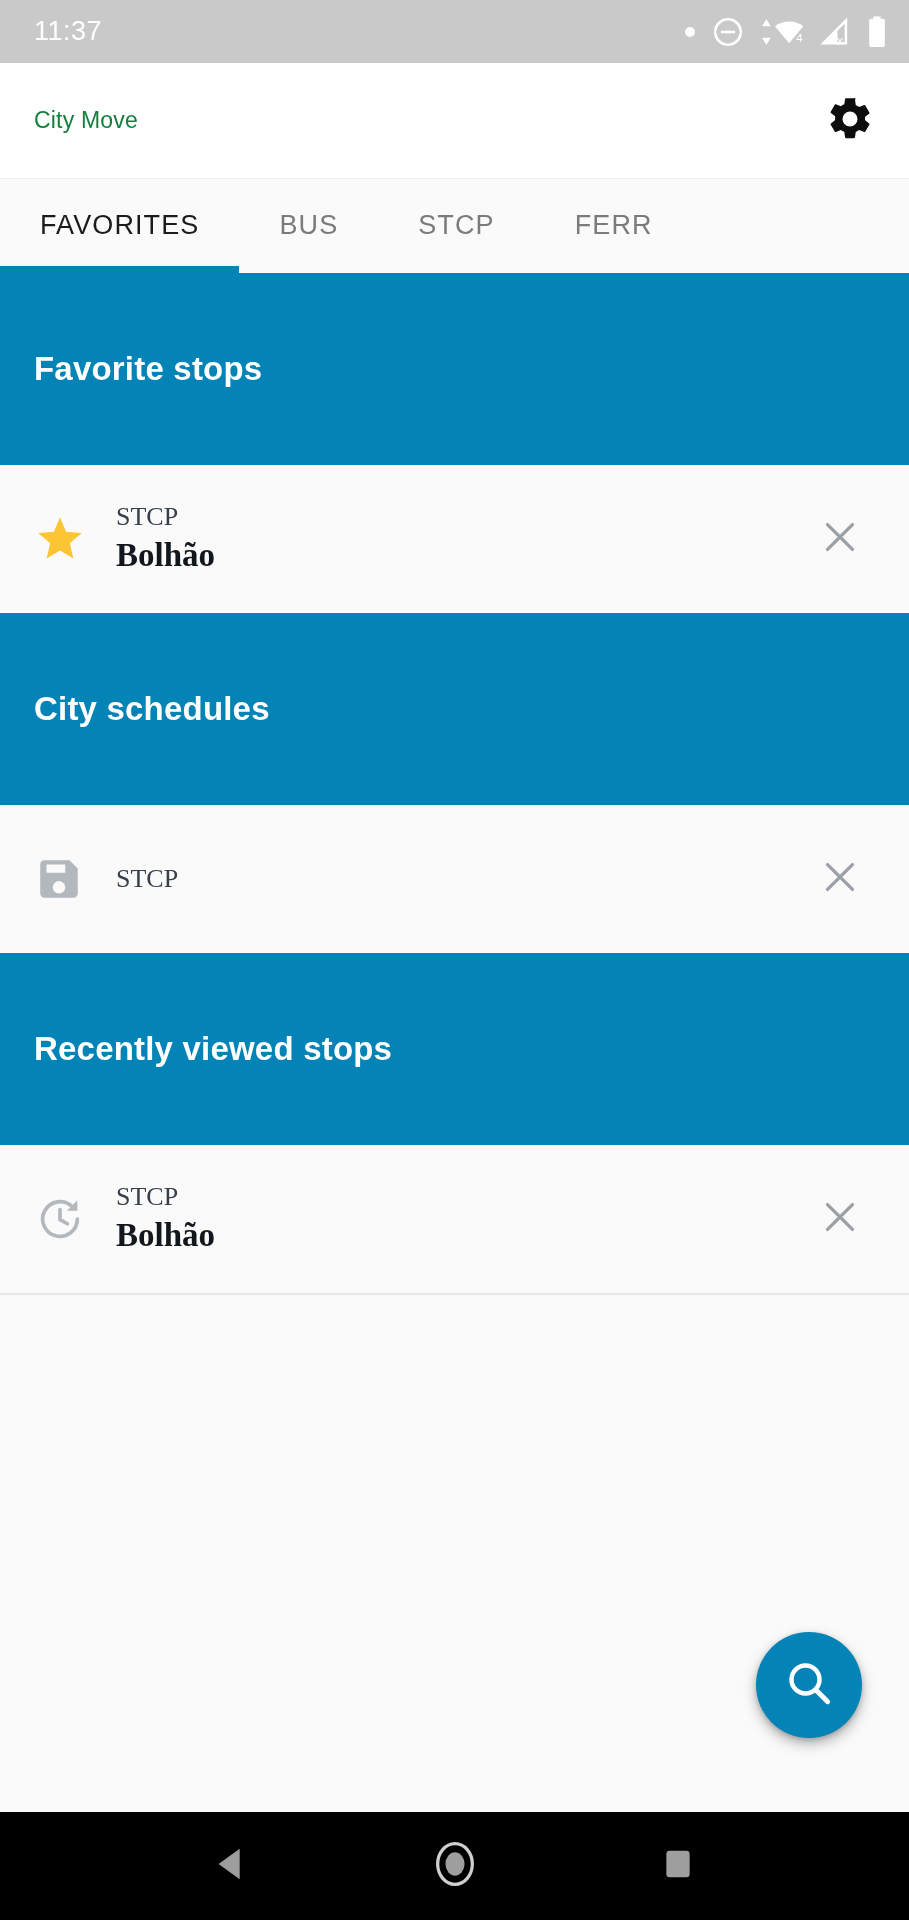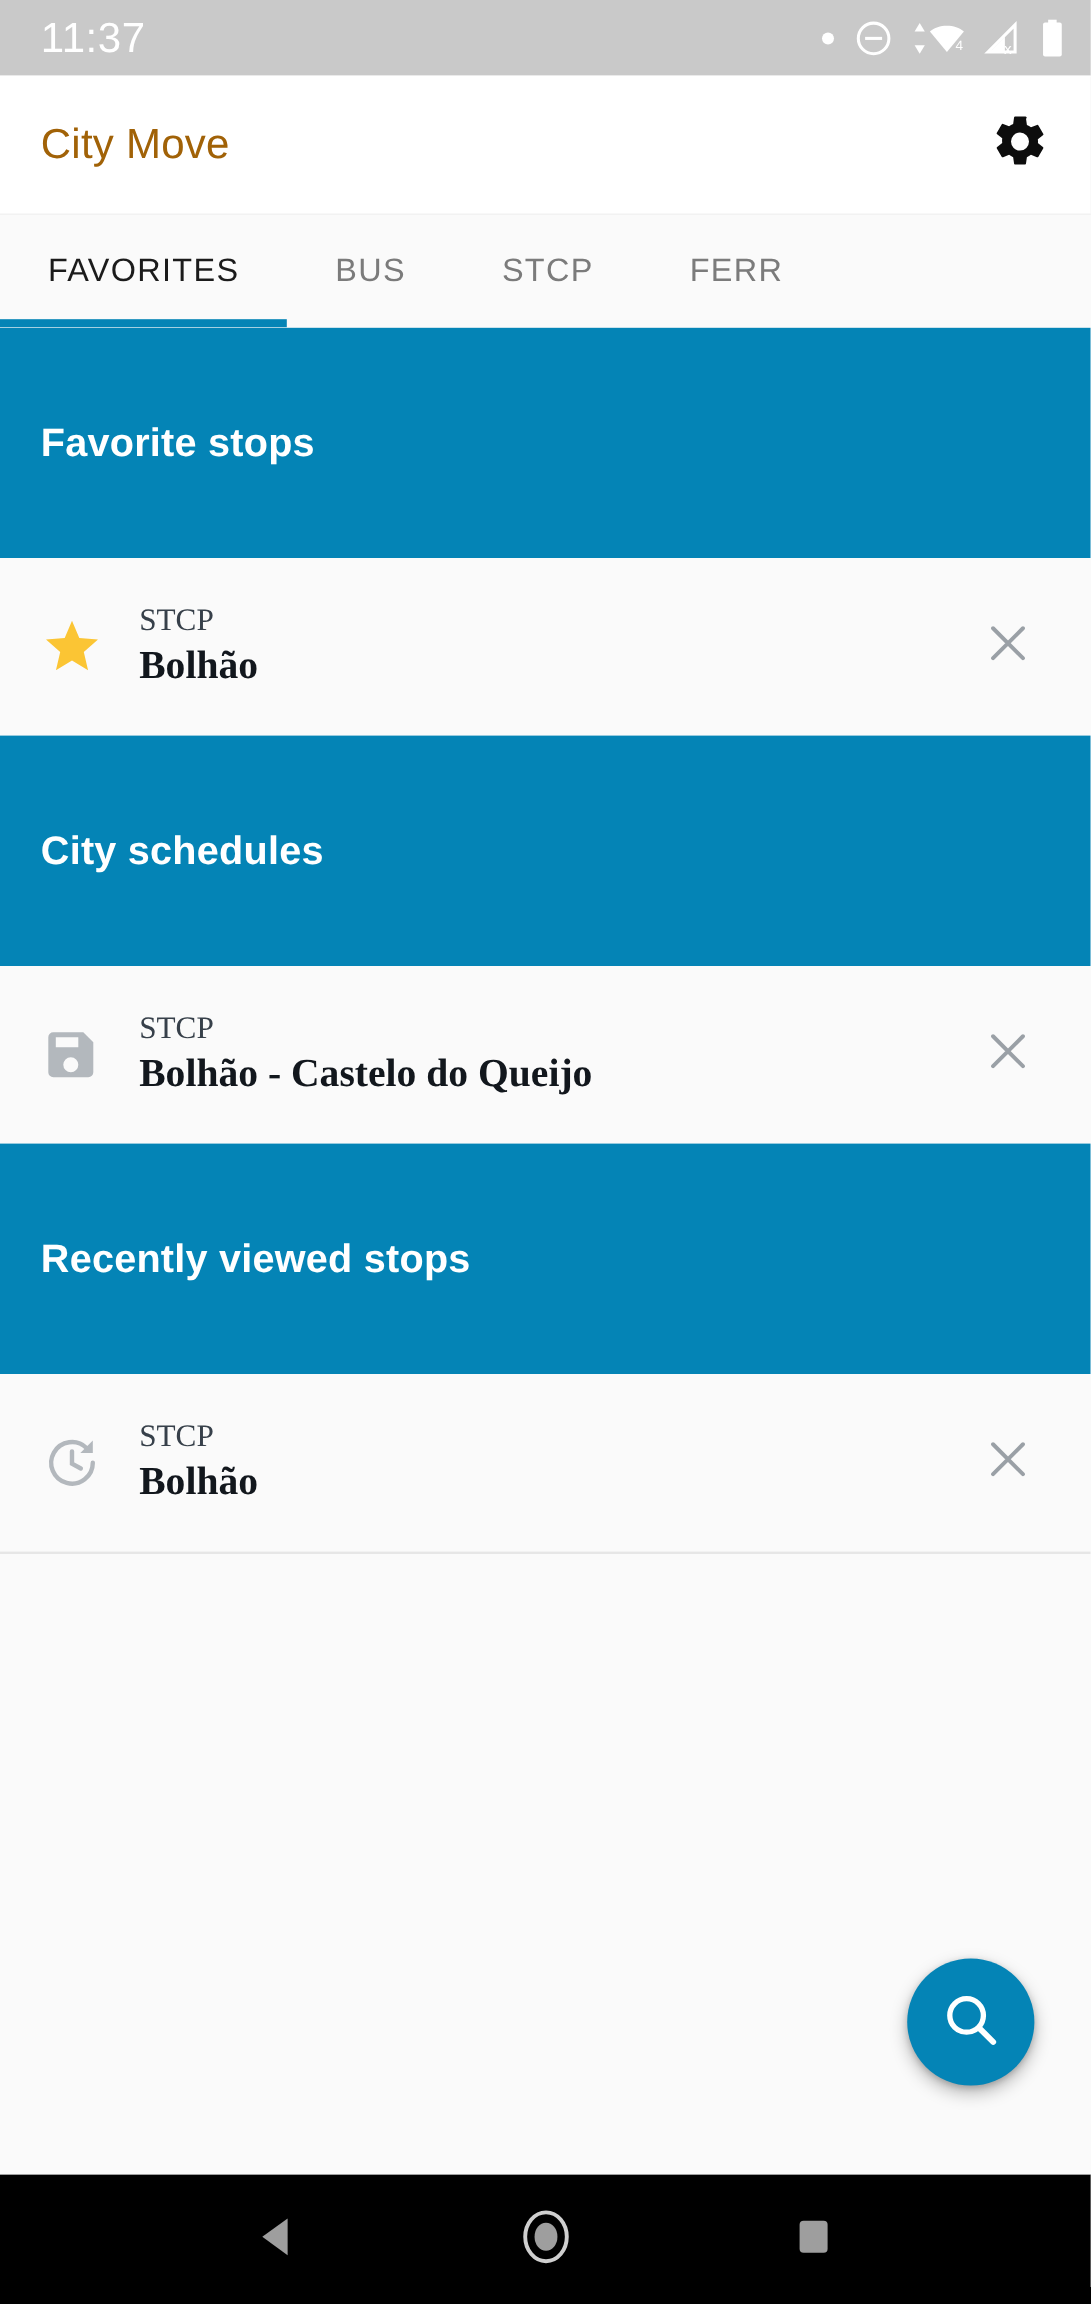--- a/index.html
+++ b/index.html
@@ -11,32 +11,32 @@
     overflow:hidden;
   }
   .phone { position:relative; width:909px; height:1920px; background:#fafafa; display:flex; flex-direction:column; }
 
   
   .statusbar {
     height:63px; background:#c9c9c9; color:#ffffff;
     display:flex; align-items:center; justify-content:space-between;
     padding:0 22px 0 34px; flex:0 0 63px;
   }
-  .status-clock { font-size:35px; letter-spacing:0.5px; color:#ffffff; font-weight:400; }
+  .status-clock { font-size:27px; letter-spacing:0.5px; color:#ffffff; font-weight:400; }
   .status-icons { display:flex; align-items:center; gap:14px; }
   .status-icons svg { display:block; }
 
   
   .appbar {
     height:115px; background:#ffffff; flex:0 0 115px;
     display:flex; align-items:center; justify-content:space-between;
     padding:0 28px 0 34px;
     box-shadow:0 1px 0 rgba(0,0,0,0.06);
   }
-  .app-title { font-size:35px; color:#a16207; font-weight:400; letter-spacing:0.2px; }
+  .app-title { font-size:23px; color:#15803d; font-weight:400; letter-spacing:0.2px; }
   .gear-btn { width:62px; height:62px; display:flex; align-items:center; justify-content:center; }
 
   
   .tabbar {
     height:95px; background:#fafafa; flex:0 0 95px;
     display:flex; align-items:stretch; position:relative; overflow:hidden;
     box-shadow:inset 0 1px 0 rgba(0,0,0,0.045);
   }
   .tab {
     display:flex; align-items:center; justify-content:flex-end;
@@ -189,21 +189,20 @@
       <span>City schedules</span>
     </div>
     <div class="row">
       <div class="row-icon">
         <svg width="50" height="50" viewBox="0 0 24 24">
           <path fill="#b3b8bd" d="M17 3H5a2 2 0 0 0-2 2v14a2 2 0 0 0 2 2h14a2 2 0 0 0 2-2V7l-4-4Zm-5 16a3 3 0 1 1 0-6 3 3 0 0 1 0 6Zm3-10H6V5h9v4Z"></path>
         </svg>
       </div>
       <div class="row-text">
         <div class="row-operator">STCP</div>
-        <div class="row-name">Bolhão - Castelo do Queijo</div>
       </div>
       <div class="row-close">
         <span>
           <svg width="46" height="46" viewBox="0 0 24 24">
             <path stroke="#9aa0a6" stroke-width="1.7" stroke-linecap="round" d="M5.5 5.5 L18.5 18.5 M18.5 5.5 L5.5 18.5"></path>
           </svg>
         </span>
       </div>
     </div>
 

